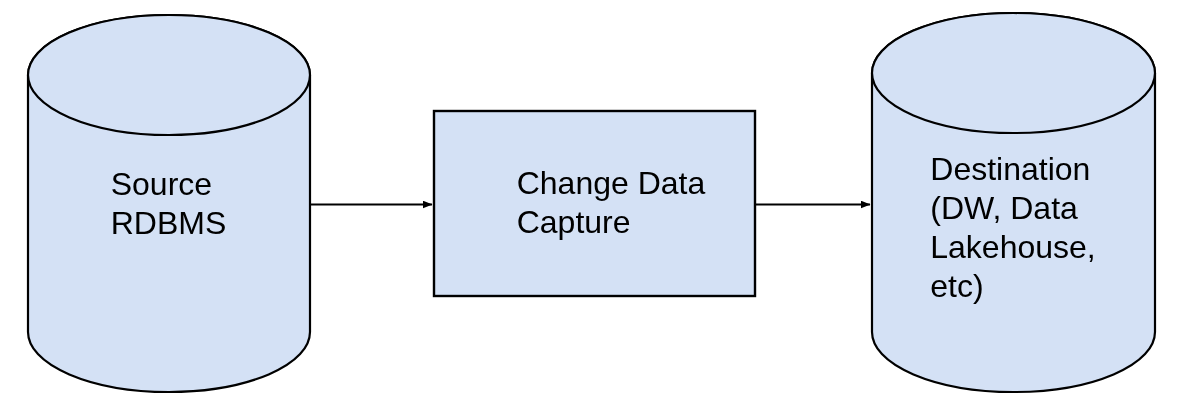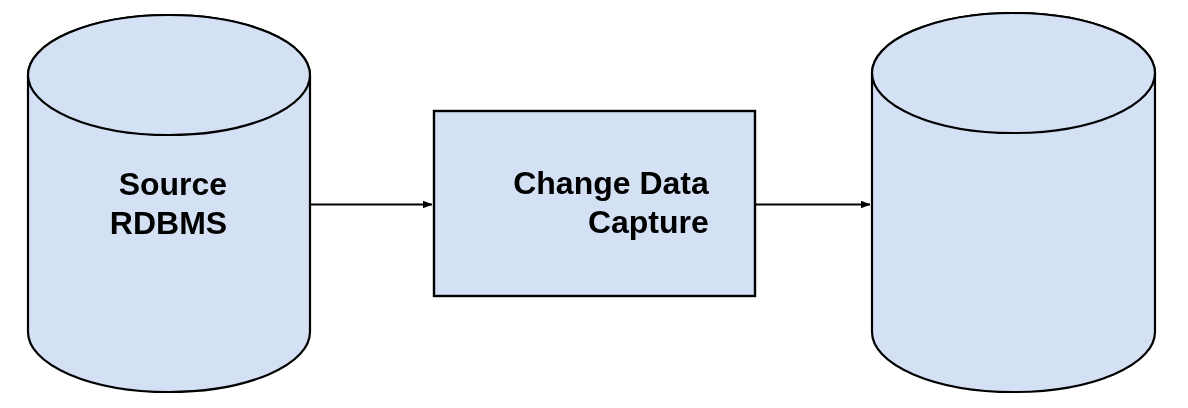--- a/index.html
+++ b/index.html
@@ -17,31 +17,30 @@
   }
   #diagram-svg {
     position: absolute;
     top: 0;
     left: 0;
     width: 1188px;
     height: 408px;
   }
   .node-label {
     position: absolute;
-    text-align: right;
+    text-align: left;
     color: #000000;
     font-family: "Liberation Sans", sans-serif;
     font-size: 32px;
     line-height: 39px;
     white-space: pre-line;
     display: flex;
     align-items: center;
     justify-content: center;
     pointer-events: none;
-    font-weight: bold;
   }
   #source-label {
     left: 27px;
     top: 160px;
     width: 283px;
     height: 88px;
   }
   #cdc-label {
     left: 450px;
     top: 159px;
@@ -93,14 +92,18 @@
 
     <line x1="756" y1="204.5" x2="870" y2="204.5" stroke="#000000" stroke-width="2.2" marker-end="url(#arrowhead)"></line>
   </svg>
 
   <div class="node-label" id="source-label">Source
 RDBMS</div>
 
   <div class="node-label" id="cdc-label">Change Data
 Capture</div>
 
+  <div class="node-label" id="destination-label">Destination
+(DW, Data
+Lakehouse,
+etc)</div>
 
 </div>
 
 </body></html>

